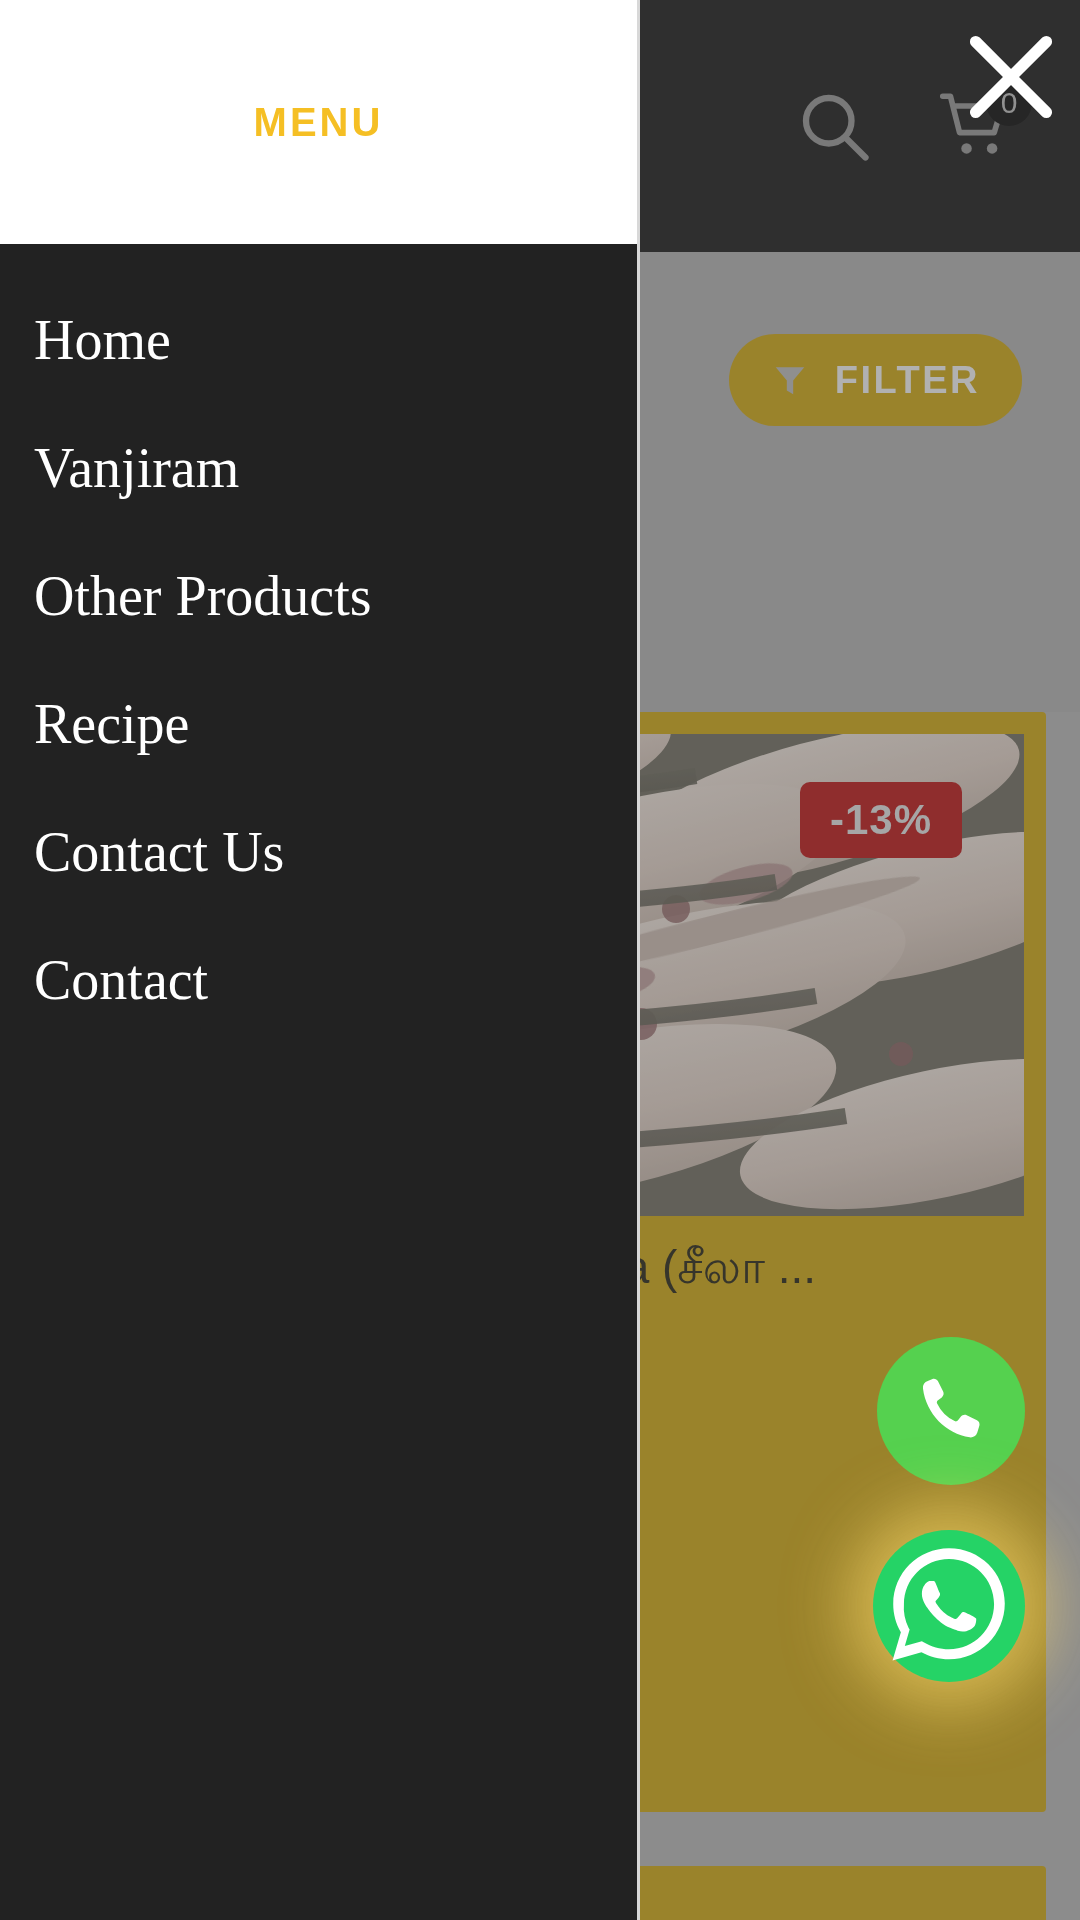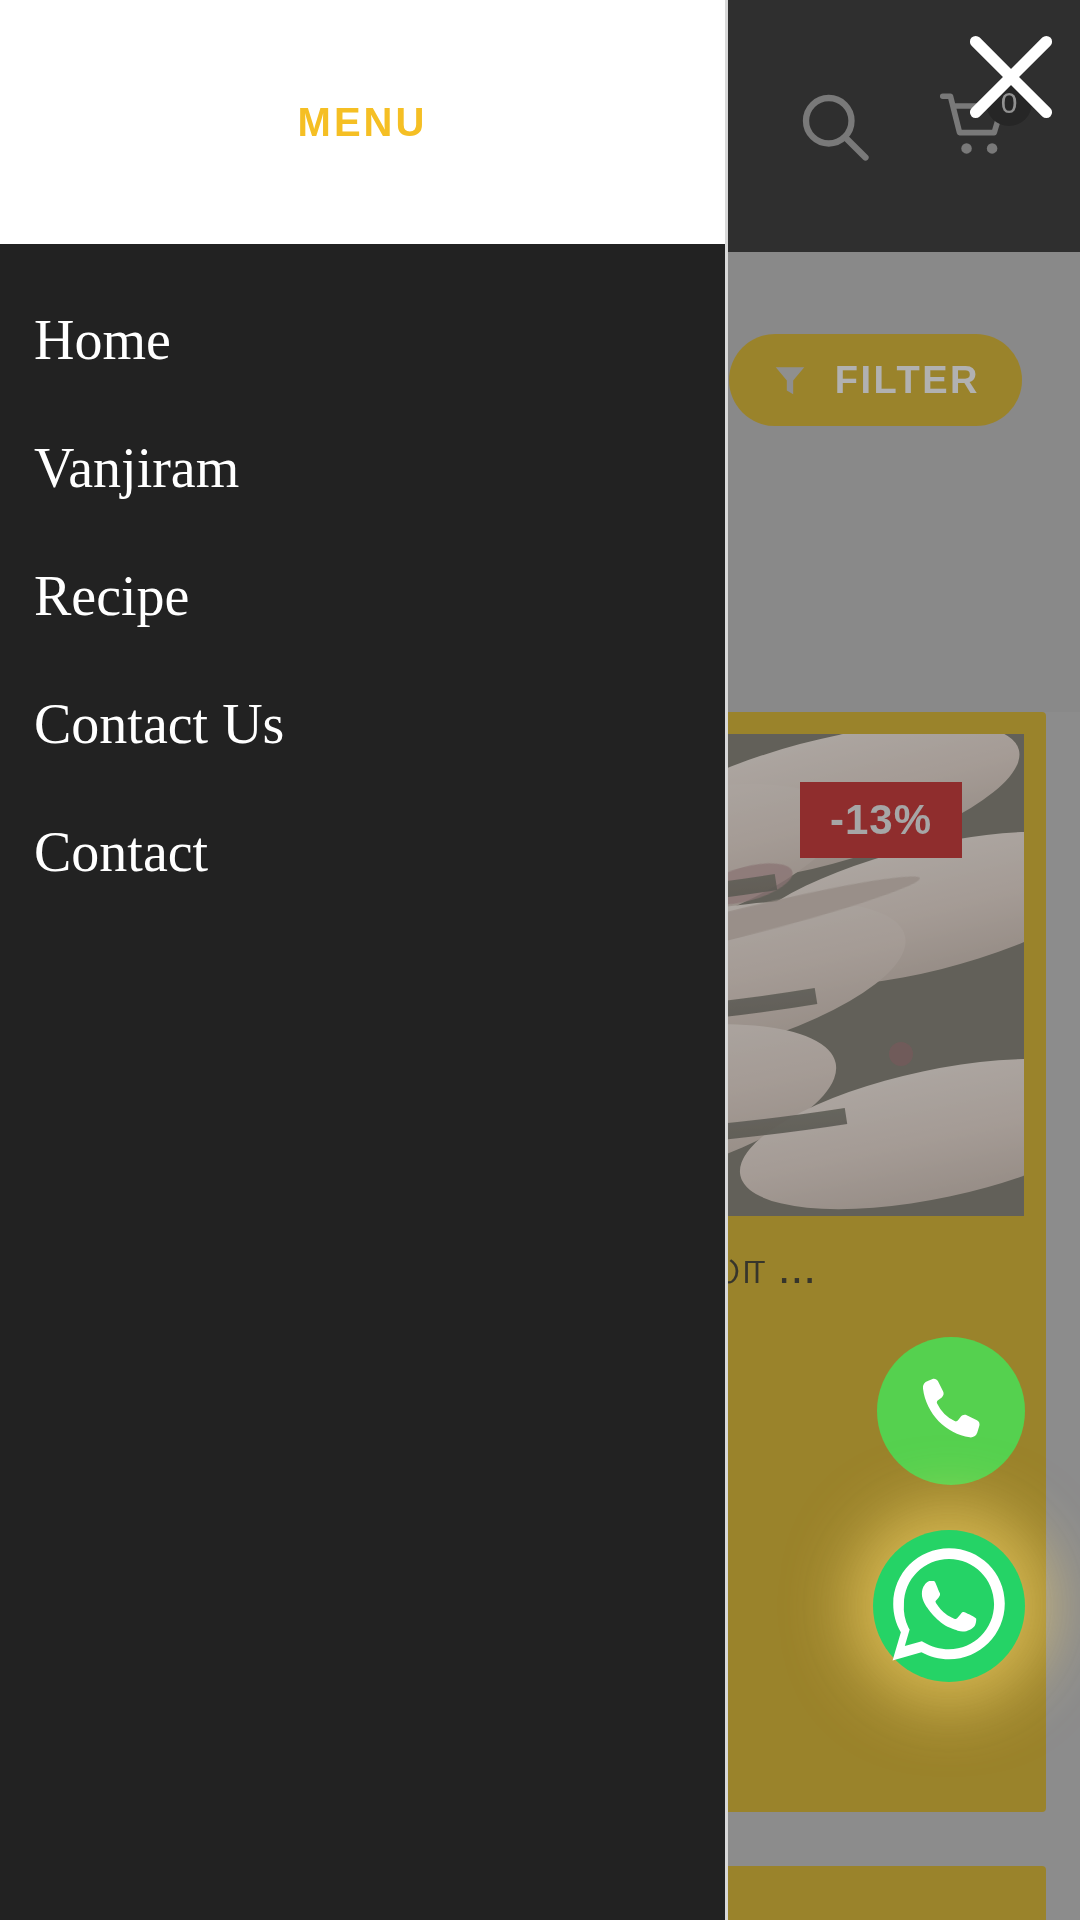--- a/index.html
+++ b/index.html
@@ -77,21 +77,21 @@
     background:#cfc6bb;
   }
   .fish-photo { width:100%; height:100%; display:block; }
 
   .discount-badge {
     position:absolute; top:48px; right:62px;
     background:#b60d0d;
     color:#dcdcdc;
     font-size:42px; font-weight:700;
     padding:14px 30px;
-    border-radius:0;
+    border-radius:10px;
     letter-spacing:1px;
   }
 
   .card-body { position:absolute; top:528px; left:34px; right:20px; }
   .product-title {
     font-size:46px; color:#1d1a0a; font-weight:400;
     white-space:nowrap; overflow:hidden;
     margin-bottom:16px;
   }
   .price-now {
@@ -163,21 +163,21 @@
     width:152px; height:152px;
     left:873px; top:1530px;
     background:#25d366;
     box-shadow:0 0 60px 26px rgba(255,220,110,0.55);
   }
   #fab-whatsapp svg { width:140px; height:140px; }
 
   
   #drawer {
     position:absolute; top:0; left:0;
-    width:728px; height:1920px;
+    width:640px; height:1920px;
     background:#222222;
     border-right:3px solid #d8d8d8;
     z-index:20;
   }
   #drawer-tabs {
     display:flex; height:244px; width:100%;
   }
   .drawer-tab {
     flex:1 1 0;
     display:flex; align-items:center; justify-content:center;
@@ -381,20 +381,23 @@
     <div id="drawer-nav">
 
       <div class="nav-item">
         <span class="nav-label">Home</span>
       </div>
 
       <div class="nav-item">
         <span class="nav-label">Vanjiram</span>
       </div>
 
+      <div class="nav-item">
+        <span class="nav-label">Other Products</span>
+      </div>
 
 
       <div class="nav-item">
         <span class="nav-label">Recipe</span>
       </div>
 
       <div class="nav-item">
         <span class="nav-label">Contact Us</span>
       </div>
 

